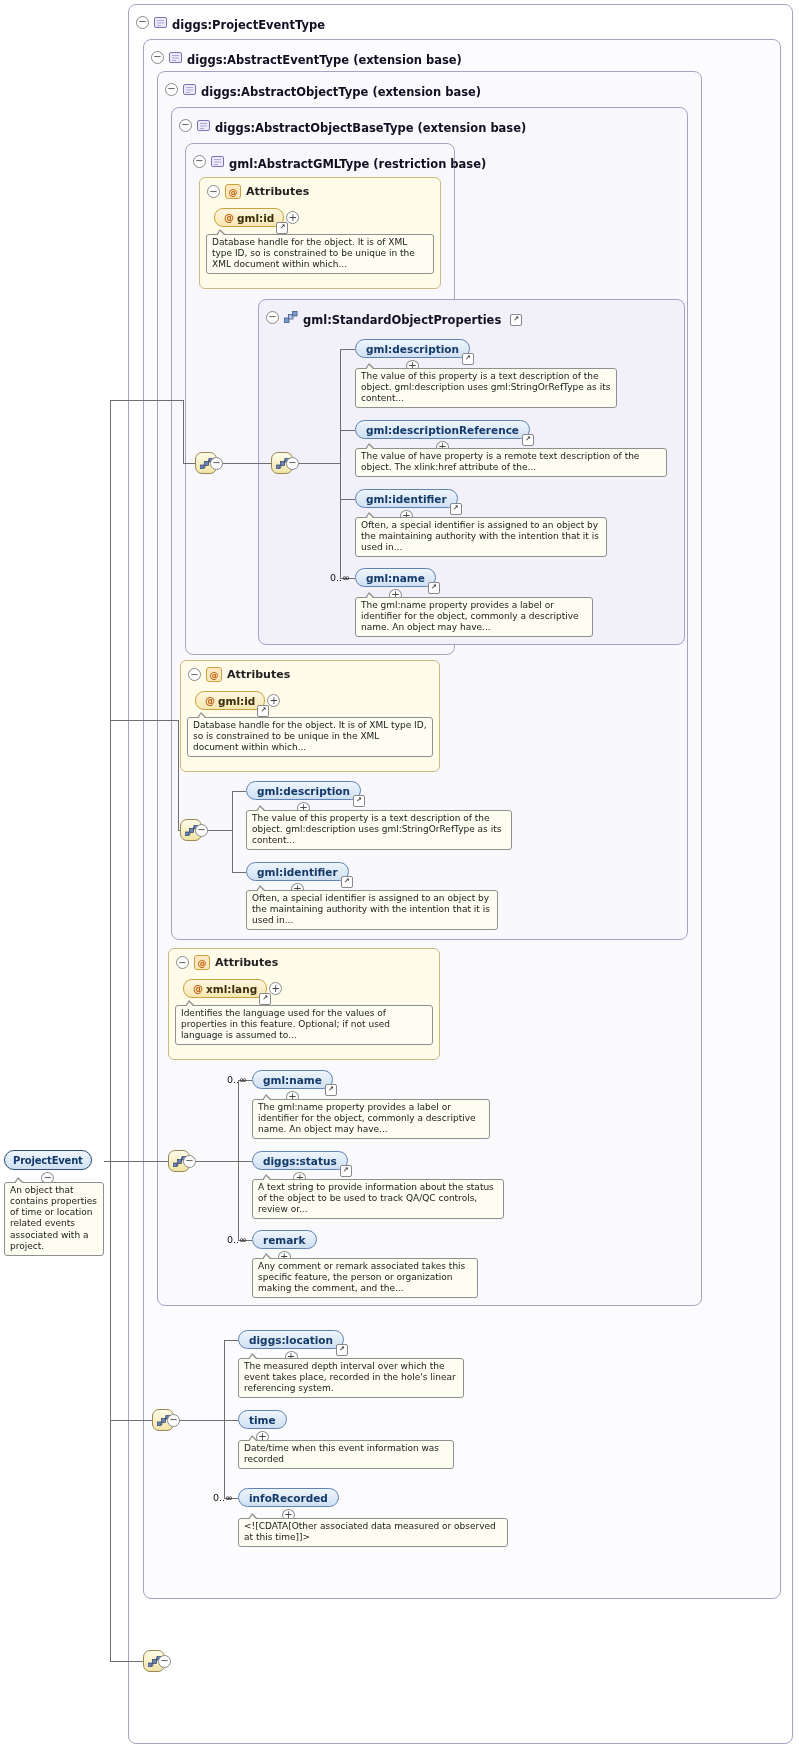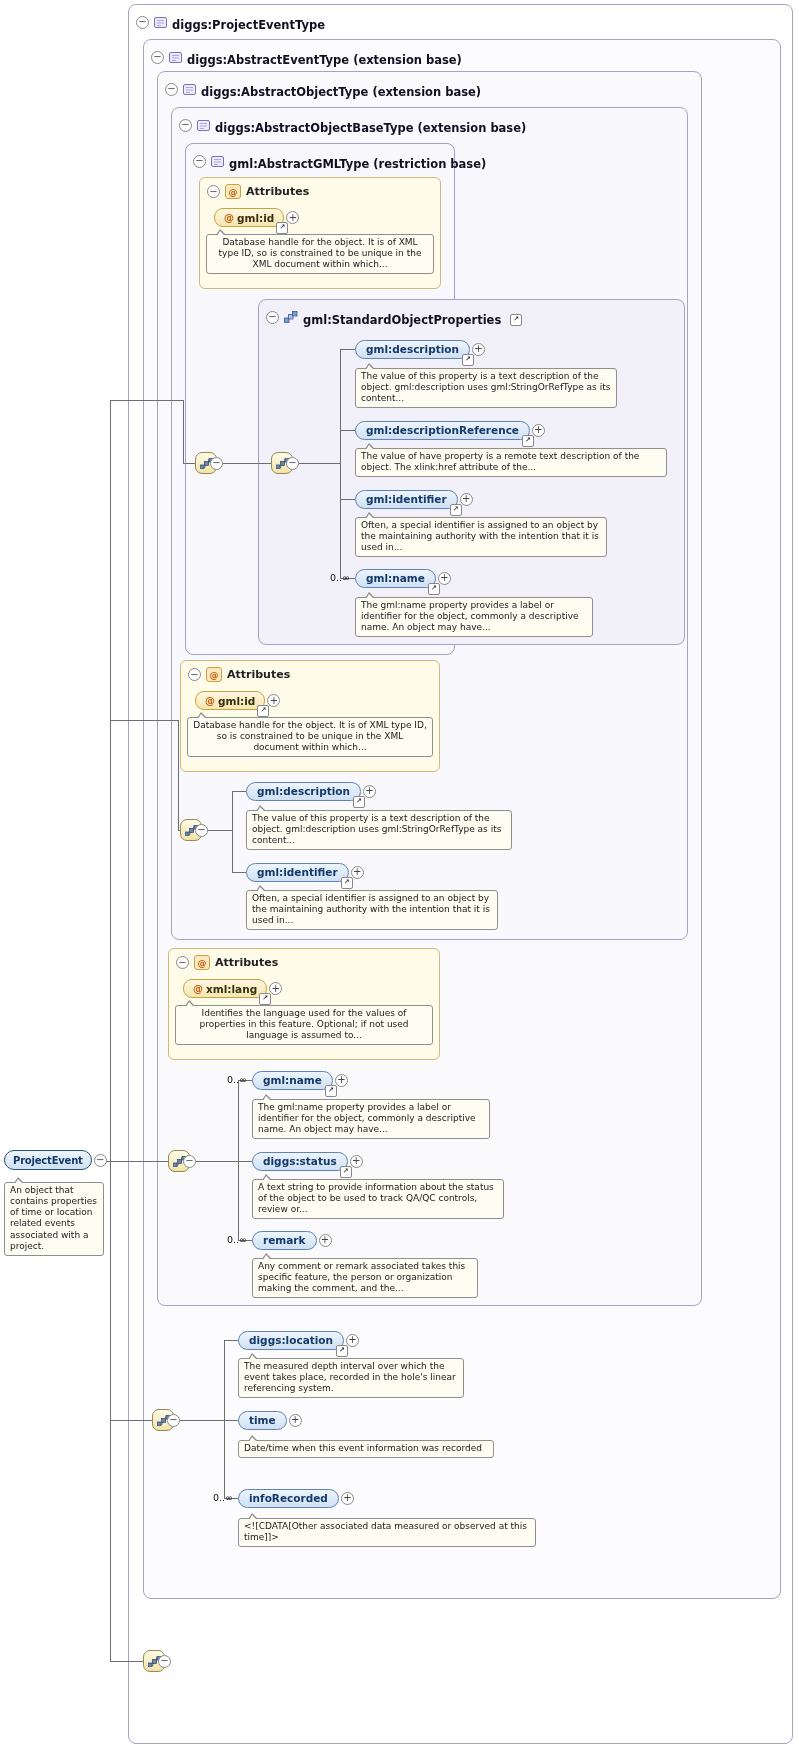--- a/index.html
+++ b/index.html
@@ -19,37 +19,37 @@
   
   .attr-box { position:absolute; background:#fffbe9; border:1px solid #cdb87d; border-radius:6px; box-sizing:border-box; overflow:hidden; }
   .attr-header { display:flex; align-items:center; gap:5px; padding:6px 6px 0 7px; font-size:11px; font-weight:bold; color:#222; }
   .at-box-icon { width:14px; height:13px; background:#fbe8c0; border:1px solid #d0a040; border-radius:3px; color:#c06010; font-size:9px; font-weight:bold; display:inline-flex; align-items:center; justify-content:center; }
   .attr-row { margin:9px 0 0 14px; display:flex; align-items:center; gap:2px; }
 
   
   .circle-btn { box-sizing:border-box; width:13px; height:13px; min-width:13px; border-radius:50%; border:1px solid #8a8a8a; background:#fff; color:#444; font-size:10px; line-height:10px; display:inline-flex; align-items:center; justify-content:center; font-weight:normal; }
 
   
-  .el-wrap { position:absolute; display:flex; align-items:center; gap:2px; height:20px; }
+  .el-wrap { position:absolute; display:flex; align-items:center; gap:2px; height:20px;flex-direction:column; }
   .el-badge { position:relative; display:inline-flex; align-items:center; gap:3px; background:linear-gradient(#eef5fc,#cfe0f2); border:1px solid #5f83b4; border-radius:10px; padding:2.5px 10px; font-size:10.5px; font-weight:bold; color:#143a6a; white-space:nowrap; }
   .pill { border-radius:11px; border-color:#2e4d74; font-size:10px; padding:3.5px 8px; letter-spacing:-0.2px; }
 
   
   .attr-badge { position:relative; display:inline-flex; align-items:center; gap:3px; background:linear-gradient(#fdf7e0,#f5e6b2); border:1px solid #c8a23c; border-radius:9px; padding:2.5px 9px; font-size:10.5px; font-weight:bold; color:#3a2f10; white-space:nowrap; }
   .at-glyph { color:#c06010; font-size:10px; font-weight:bold; }
 
   
   .link-icon { position:absolute; right:-5px; bottom:-8px; width:10px; height:10px; background:#fff; border:1px solid #888; border-radius:2px; font-size:7px; line-height:9px; text-align:center; color:#333; }
   .link-inline { position:static; margin-left:4px; transform:translateY(3px); display:inline-block; }
 
   
   .doc { position:absolute; box-sizing:border-box; background:#fefdf2; border:1px solid #8f8f8f; border-radius:3px; padding:2px 5px 3px 5px; font-size:9px; line-height:1.24; color:#1a1a1a; }
   .doc::before { content:""; position:absolute; top:-6px; left:9px; width:0; height:0; border-left:4px solid transparent; border-right:6px solid transparent; border-bottom:6px solid #8f8f8f; }
   .doc::after { content:""; position:absolute; top:-4.5px; left:10px; width:0; height:0; border-left:3px solid transparent; border-right:5px solid transparent; border-bottom:5px solid #fefdf2; }
-  .doc.flow { position:relative; margin:7px 6px 0 6px;text-align:center; }
+  .doc.flow { position:relative; margin:7px 6px 0 6px; }
 
   
   .occurs { position:absolute; font-size:9.5px; color:#111; width:30px; text-align:right; white-space:nowrap; }
 
   
   .hline { position:absolute; height:1px; background:#6e6e6e; }
   .vline { position:absolute; width:1px; background:#6e6e6e; }
 
   
   .seq { position:absolute; width:22px; height:22px; background:linear-gradient(#fefce9,#f1e3a6); border:1px solid #978752; border-radius:7px; display:flex; align-items:center; justify-content:center; box-sizing:border-box; }
@@ -382,30 +382,30 @@
     <span class="circle-btn">+</span>
   </div>
   <div class="doc" style="left:238px;top:1358px;width:226px">The measured depth interval over which the event takes place, recorded in the hole's linear referencing system.</div>
 
   <div class="el-wrap" style="left:238px;top:1410px">
     <span class="el-badge">
       <span>time</span>
     </span>
     <span class="circle-btn">+</span>
   </div>
-  <div class="doc" style="left:238px;top:1440px;width:256px">Date/time when this event information was recorded</div>
+  <div class="doc" style="left:238px;top:1440px;width:216px">Date/time when this event information was recorded</div>
 
   <span class="occurs" style="left:203px;top:1492px">0..∞</span>
   <div class="el-wrap" style="left:238px;top:1488px">
     <span class="el-badge">
       <span>infoRecorded</span>
     </span>
     <span class="circle-btn">+</span>
   </div>
-  <div class="doc" style="left:238px;top:1518px;width:298px">&lt;![CDATA[Other associated data measured or observed at this time]]&gt;</div>
+  <div class="doc" style="left:238px;top:1518px;width:270px">&lt;![CDATA[Other associated data measured or observed at this time]]&gt;</div>
 
   <div class="el-wrap" style="left:4px;top:1150px">
     <span class="el-badge pill">
       <span>ProjectEvent</span>
     </span>
     <span class="circle-btn">−</span>
   </div>
   <div class="doc" style="left:4px;top:1182px;width:100px">An object that contains properties of time or location related events associated with a project.</div>
 
 </div>

